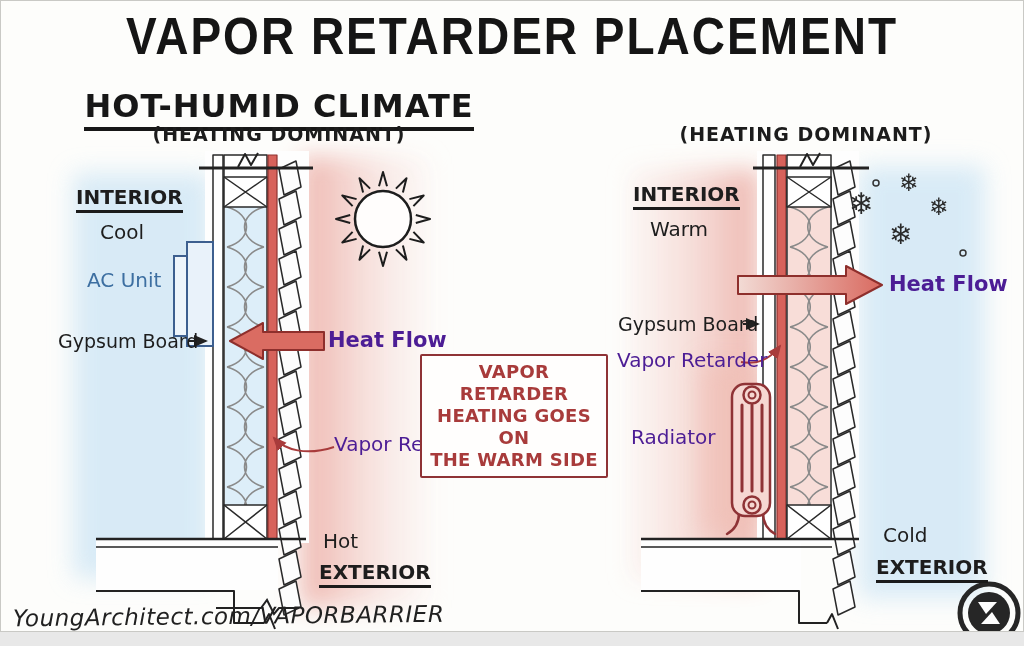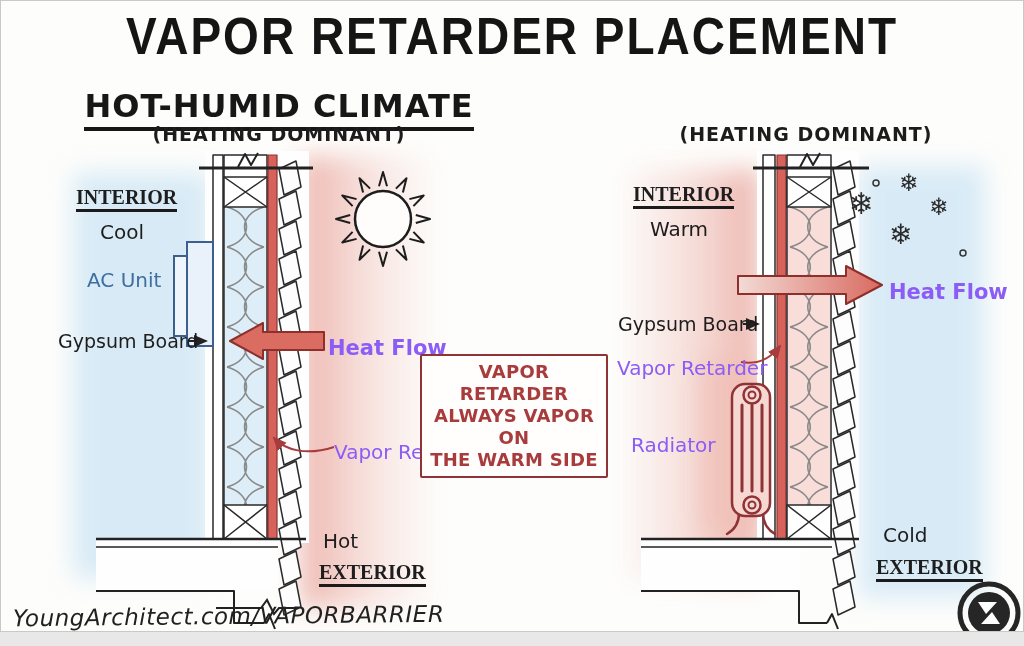--- a/index.html
+++ b/index.html
@@ -13,22 +13,22 @@
     position:absolute;top:4px;left:0;width:100%;text-align:center;
     font-family:"Liberation Sans",sans-serif;font-weight:900;font-size:46px;
     letter-spacing:2px;color:#151515;transform:scaleY(1.14);transform-origin:top center;
     white-space:nowrap;
   }
   .heading{position:absolute;text-align:center;font-weight:bold;font-size:32px;letter-spacing:1px;color:#171717;white-space:nowrap;}
   .heading span{border-bottom:4px solid #171717;padding-bottom:2px;}
   .subheading{position:absolute;text-align:center;font-weight:600;font-size:19px;letter-spacing:1px;color:#1c1c1c;white-space:nowrap;}
   .lbl{position:absolute;font-weight:bold;font-size:20px;white-space:nowrap;color:#1d1d1d;}
   .md{font-weight:400;text-align:right;}
-  .u{border-bottom:3px solid #1b1b1b;padding-bottom:1px;font-family:Liberation Serif, serif;}
-  .red{color:#8b5cf6;margin-top:8px;}
+  .u{border-bottom:3px solid #1b1b1b;padding-bottom:1px;}
+  .red{color:#4c1d95;}
   .blue{color:#3d6fa1;}
   .callout{
     position:absolute;left:419px;top:353px;width:188px;box-sizing:border-box;
     border:2.5px solid #8f3336;background:#fffefd;border-radius:2px;
     color:#a83b3b;font-weight:600;font-size:18px;line-height:22px;
     text-align:center;padding:5px 2px;letter-spacing:0.3px;
   }
   .snow{position:absolute;color:#2a2a2a;line-height:1;}
   .watermark{
     position:absolute;left:12px;top:602px;font-size:23px;font-style:italic;
@@ -210,21 +210,21 @@
   <div class="lbl md" style="left:99px;top:219px;">Cool</div>
   <div class="lbl md blue" style="left:86px;top:267px;">AC Unit</div>
   <div class="lbl md" style="left:57px;top:329px;font-size:19px;">Gypsum Board</div>
   <div class="lbl red" style="left:327px;top:327px;font-size:21px;">Heat Flow</div>
   <div class="lbl md red" style="left:333px;top:431px;">Vapor Retarder</div>
   <div class="lbl md" style="left:322px;top:528px;">Hot</div>
   <div class="lbl" style="left:318px;top:559px;"><span class="u">EXTERIOR</span></div>
 
   <div class="callout">
     <div>VAPOR RETARDER</div>
-    <div>ALWAYS VAPOR ON</div>
+    <div>HEATING GOES ON</div>
     <div>THE WARM SIDE</div>
   </div>
 
   <div class="lbl" style="left:632px;top:181px;"><span class="u">INTERIOR</span></div>
   <div class="lbl md" style="left:649px;top:216px;">Warm</div>
   <div class="lbl md" style="left:617px;top:312px;font-size:19px;">Gypsum Board</div>
   <div class="lbl md red" style="left:616px;top:347px;">Vapor Retarder</div>
   <div class="lbl md red" style="left:630px;top:424px;">Radiator</div>
   <div class="lbl red" style="left:888px;top:271px;font-size:21px;">Heat Flow</div>
   <div class="lbl md" style="left:882px;top:522px;">Cold</div>

